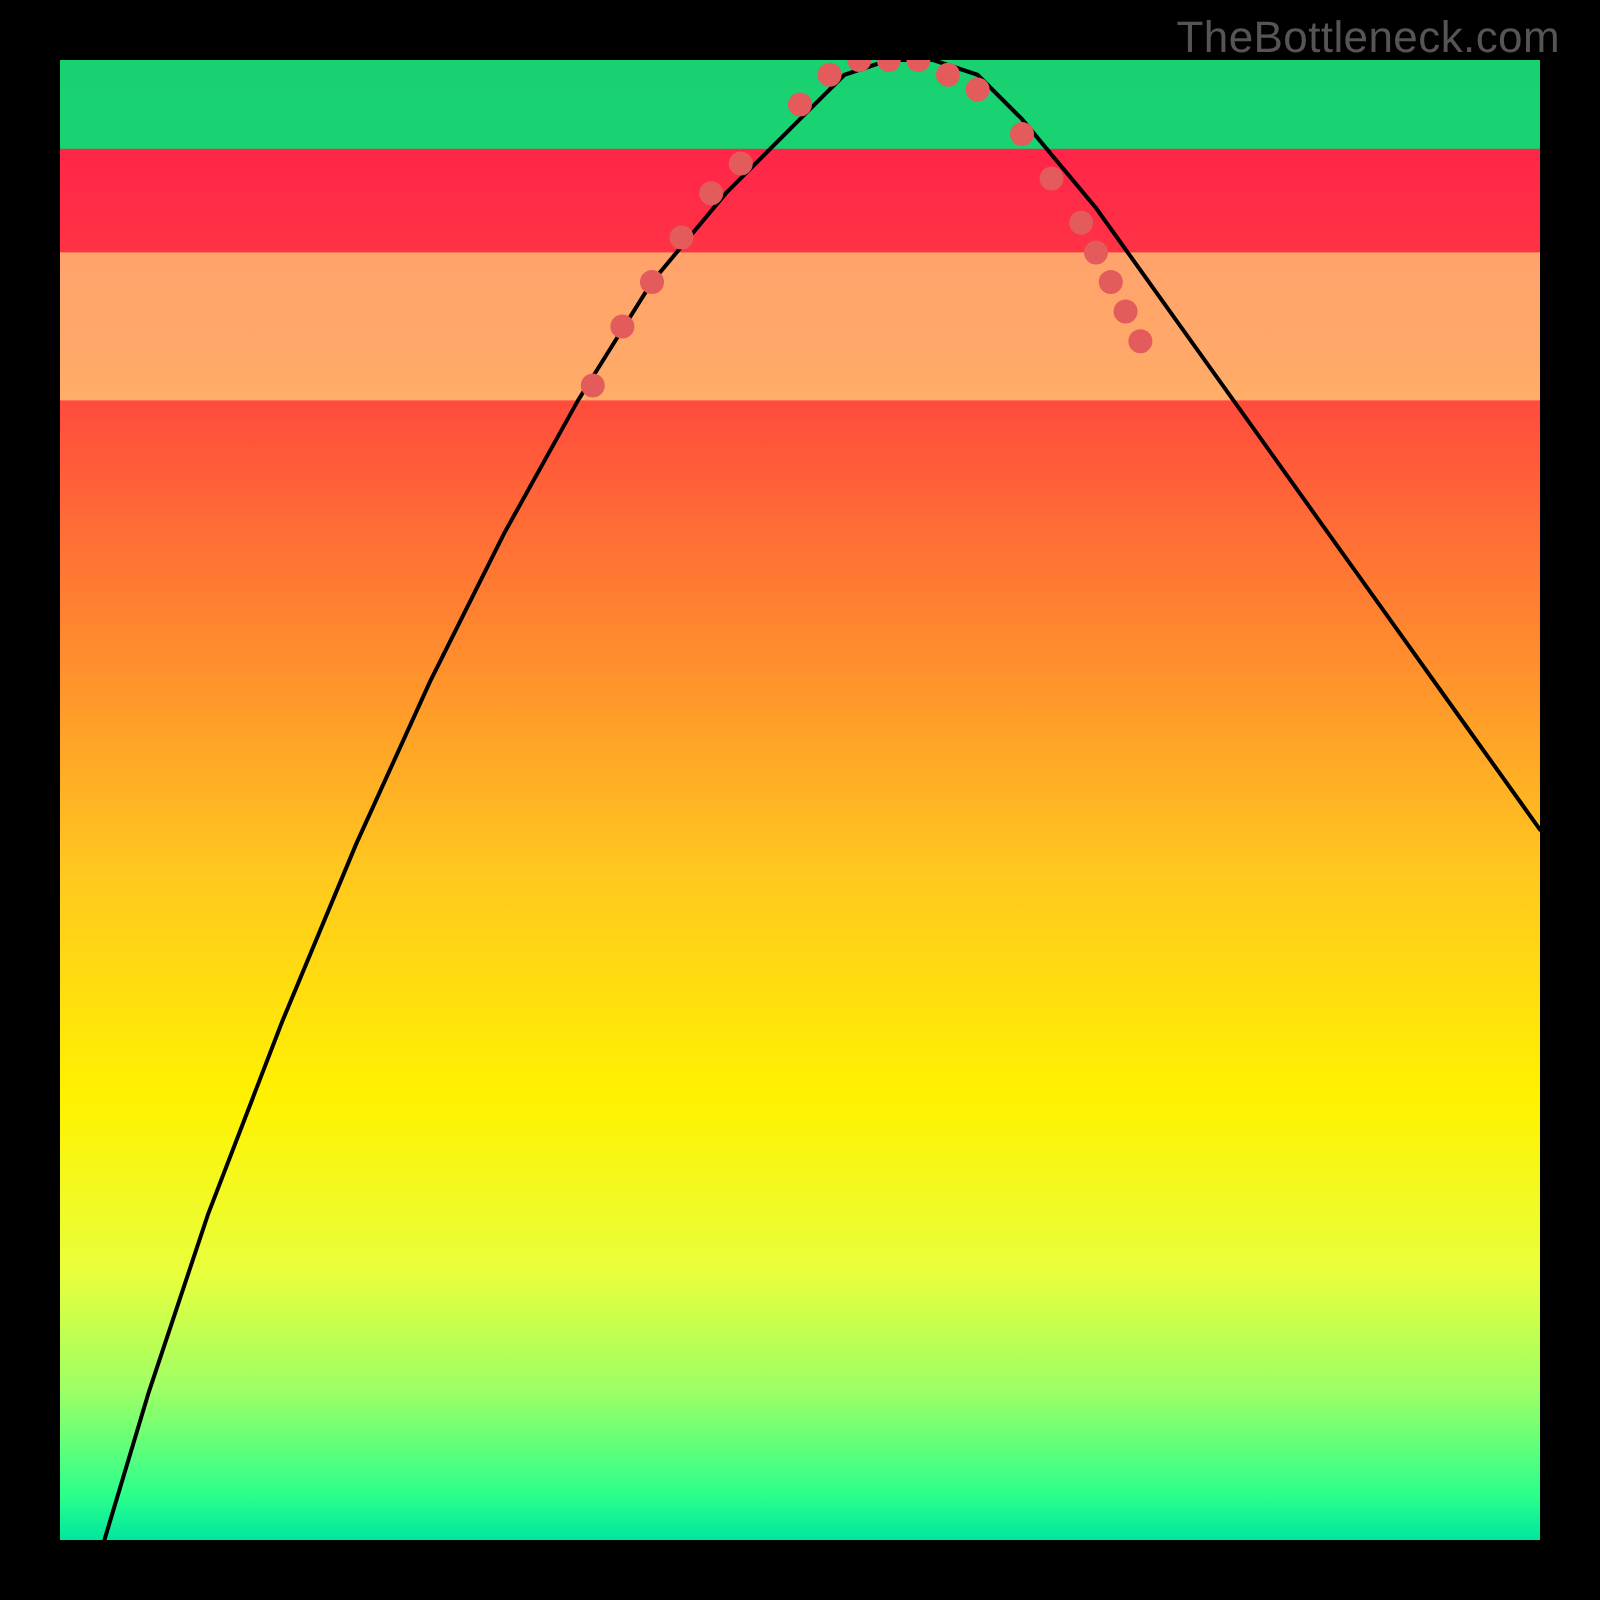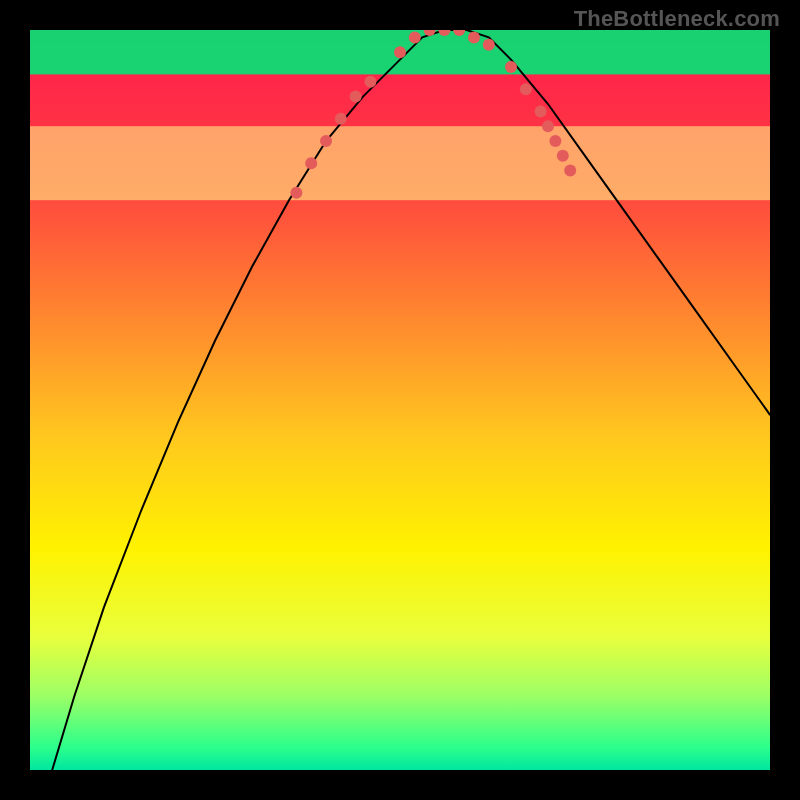--- a/index.html
+++ b/index.html
@@ -23,21 +23,21 @@
     top: 30px;
     width: 740px;
     height: 740px;
   }
   .watermark {
     position: absolute;
     top: 6px;
     right: 20px;
     color: #555;
     font-size: 22px;
-    font-weight: bold;
+    font-weight: normal;
     letter-spacing: 0.2px;
     user-select: none;
     text-align: right;
   }
   svg { display: block; }
 </style>
 </head>
 <body>
 
 <div class="frame">

